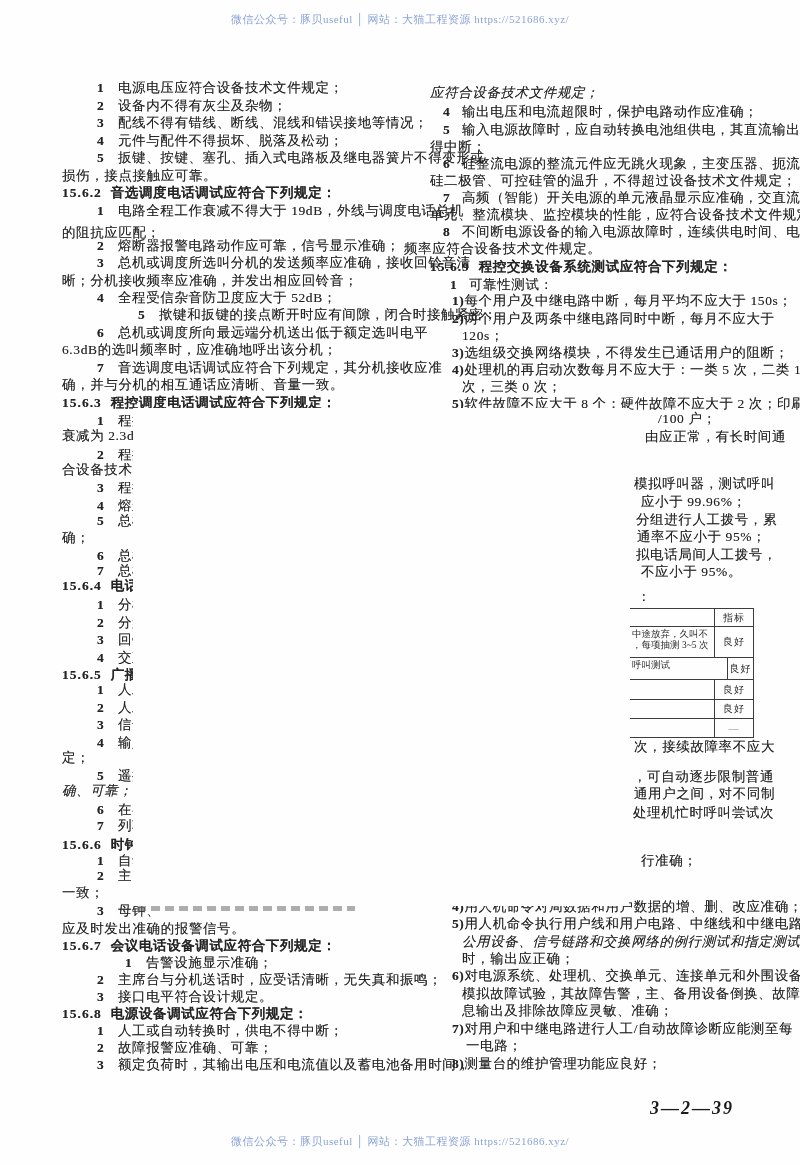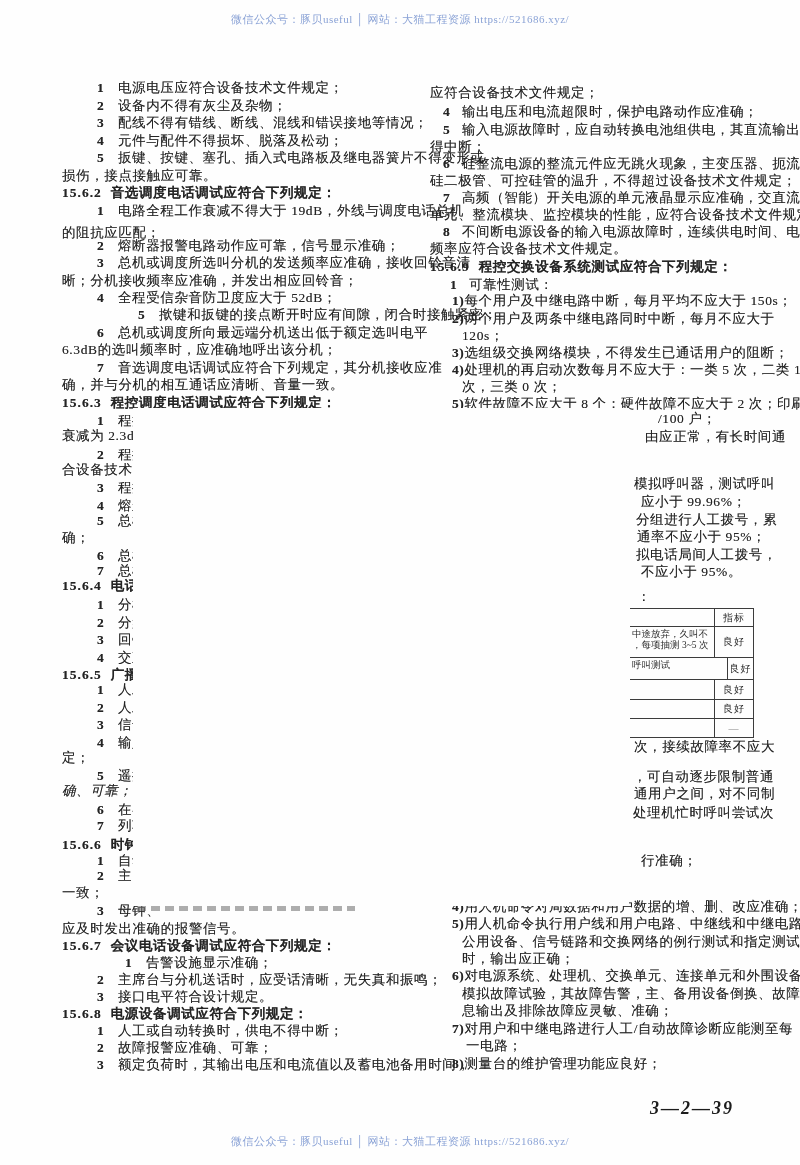--- a/index.html
+++ b/index.html
@@ -95,42 +95,42 @@
       <div class="line sect" style="left: 62px; top: 938px;"><span class="secnum">15.6.7</span><span>会议电话设备调试应符合下列规定：</span></div>
       <div class="line" style="left: 97px; top: 955px; margin-left: 28px;"><span class="num">1</span><span>告警设施显示准确；</span></div>
       <div class="line" style="left: 97px; top: 972px;"><span class="num">2</span><span>主席台与分机送话时，应受话清晰，无失真和振鸣；</span></div>
       <div class="line" style="left: 97px; top: 989px;"><span class="num">3</span><span>接口电平符合设计规定。</span></div>
       <div class="line sect" style="left: 62px; top: 1006px;"><span class="secnum">15.6.8</span><span>电源设备调试应符合下列规定：</span></div>
       <div class="line" style="left: 97px; top: 1023px;"><span class="num">1</span><span>人工或自动转换时，供电不得中断；</span></div>
       <div class="line" style="left: 97px; top: 1040px;"><span class="num">2</span><span>故障报警应准确、可靠；</span></div>
       <div class="line" style="left: 97px; top: 1057px;"><span class="num">3</span><span>额定负荷时，其输出电压和电流值以及蓄电池备用时间，</span></div>
     </div>
   <div class="colwrap rcol" id="right-column">
-      <div class="line" style="left: 430px; top: 85px;"><span>应符合设备技术文件规定；</span></div>
+      <div class="line" style="left: 430px; top: 85px; font-style: italic;"><span>应符合设备技术文件规定；</span></div>
       <div class="line" style="left: 443px; top: 104px;"><span class="num">4</span><span>输出电压和电流超限时，保护电路动作应准确；</span></div>
       <div class="line" style="left: 443px; top: 122px;"><span class="num">5</span><span>输入电源故障时，应自动转换电池组供电，其直流输出不</span></div>
       <div class="line" style="left: 430px; top: 139px;"><span>得中断；</span></div>
       <div class="line" style="left: 443px; top: 156px;"><span class="num">6</span><span>硅整流电源的整流元件应无跳火现象，主变压器、扼流圈、</span></div>
       <div class="line" style="left: 430px; top: 173px;"><span>硅二极管、可控硅管的温升，不得超过设备技术文件规定；</span></div>
       <div class="line" style="left: 443px; top: 190px;"><span class="num">7</span><span>高频（智能）开关电源的单元液晶显示应准确，交直流配电</span></div>
       <div class="line" style="left: 430px; top: 207px;"><span>单元、整流模块、监控模块的性能，应符合设备技术文件规定；</span></div>
       <div class="line" style="left: 443px; top: 224px;"><span class="num">8</span><span>不间断电源设备的输入电源故障时，连续供电时间、电压、</span></div>
-      <div class="line" style="left: 430px; top: 241px; text-align: center;"><span>频率应符合设备技术文件规定。</span></div>
+      <div class="line" style="left: 404px; top: 241px; text-align: center;"><span>频率应符合设备技术文件规定。</span></div>
       <div class="line sect" style="left: 430px; top: 259px;"><span class="secnum">15.6.9</span><span>程控交换设备系统测试应符合下列规定：</span></div>
       <div class="line" style="left: 450px; top: 277px;"><span class="num">1</span><span>可靠性测试：</span></div>
       <div class="line" style="left: 452px; top: 293px;"><b>1)</b><span>每个用户及中继电路中断，每月平均不应大于 150s；</span></div>
       <div class="line" style="left: 452px; top: 311px;"><b>2)</b><span>两个用户及两条中继电路同时中断，每月不应大于</span></div>
       <div class="line" style="left: 462px; top: 328px;"><span>120s；</span></div>
       <div class="line" style="left: 452px; top: 345px;"><b>3)</b><span>选组级交换网络模块，不得发生已通话用户的阻断；</span></div>
       <div class="line" style="left: 452px; top: 362px;"><b>4)</b><span>处理机的再启动次数每月不应大于：一类 5 次，二类 1</span></div>
       <div class="line" style="left: 462px; top: 379px;"><span>次，三类 0 次；</span></div>
       <div class="line" style="left: 452px; top: 396px;"><b>5)</b><span>软件故障不应大于 8 个；硬件故障不应大于 2 次；印刷板</span></div>
       <div class="line" style="left: 452px; top: 899px;"><b>4)</b><span>用人机命令对局数据和用户数据的增、删、改应准确；</span></div>
       <div class="line" style="left: 452px; top: 916px;"><b>5)</b><span>用人机命令执行用户线和用户电路、中继线和中继电路、</span></div>
-      <div class="line" style="left: 462px; top: 934px;"><span>公用设备、信号链路和交换网络的例行测试和指定测试</span></div>
+      <div class="line" style="left: 462px; top: 934px; font-style: italic;"><span>公用设备、信号链路和交换网络的例行测试和指定测试</span></div>
       <div class="line" style="left: 462px; top: 951px;"><span>时，输出应正确；</span></div>
       <div class="line" style="left: 452px; top: 968px;"><b>6)</b><span>对电源系统、处理机、交换单元、连接单元和外围设备的</span></div>
       <div class="line" style="left: 462px; top: 986px;"><span>模拟故障试验，其故障告警，主、备用设备倒换、故障信</span></div>
       <div class="line" style="left: 462px; top: 1003px;"><span>息输出及排除故障应灵敏、准确；</span></div>
       <div class="line" style="left: 452px; top: 1021px;"><b>7)</b><span>对用户和中继电路进行人工/自动故障诊断应能测至每</span></div>
       <div class="line" style="left: 466px; top: 1038px;"><span>一电路；</span></div>
       <div class="line" style="left: 452px; top: 1056px;"><b>8)</b><span>测量台的维护管理功能应良好；</span></div>
       <div class="line" style="left: 658px; top: 411px;"><span>/100 户；</span></div>
       <div class="line" style="left: 645px; top: 429px;"><span>由应正常，有长时间通</span></div>
       <div class="line" style="left: 634px; top: 476px;"><span>模拟呼叫器，测试呼叫</span></div>

